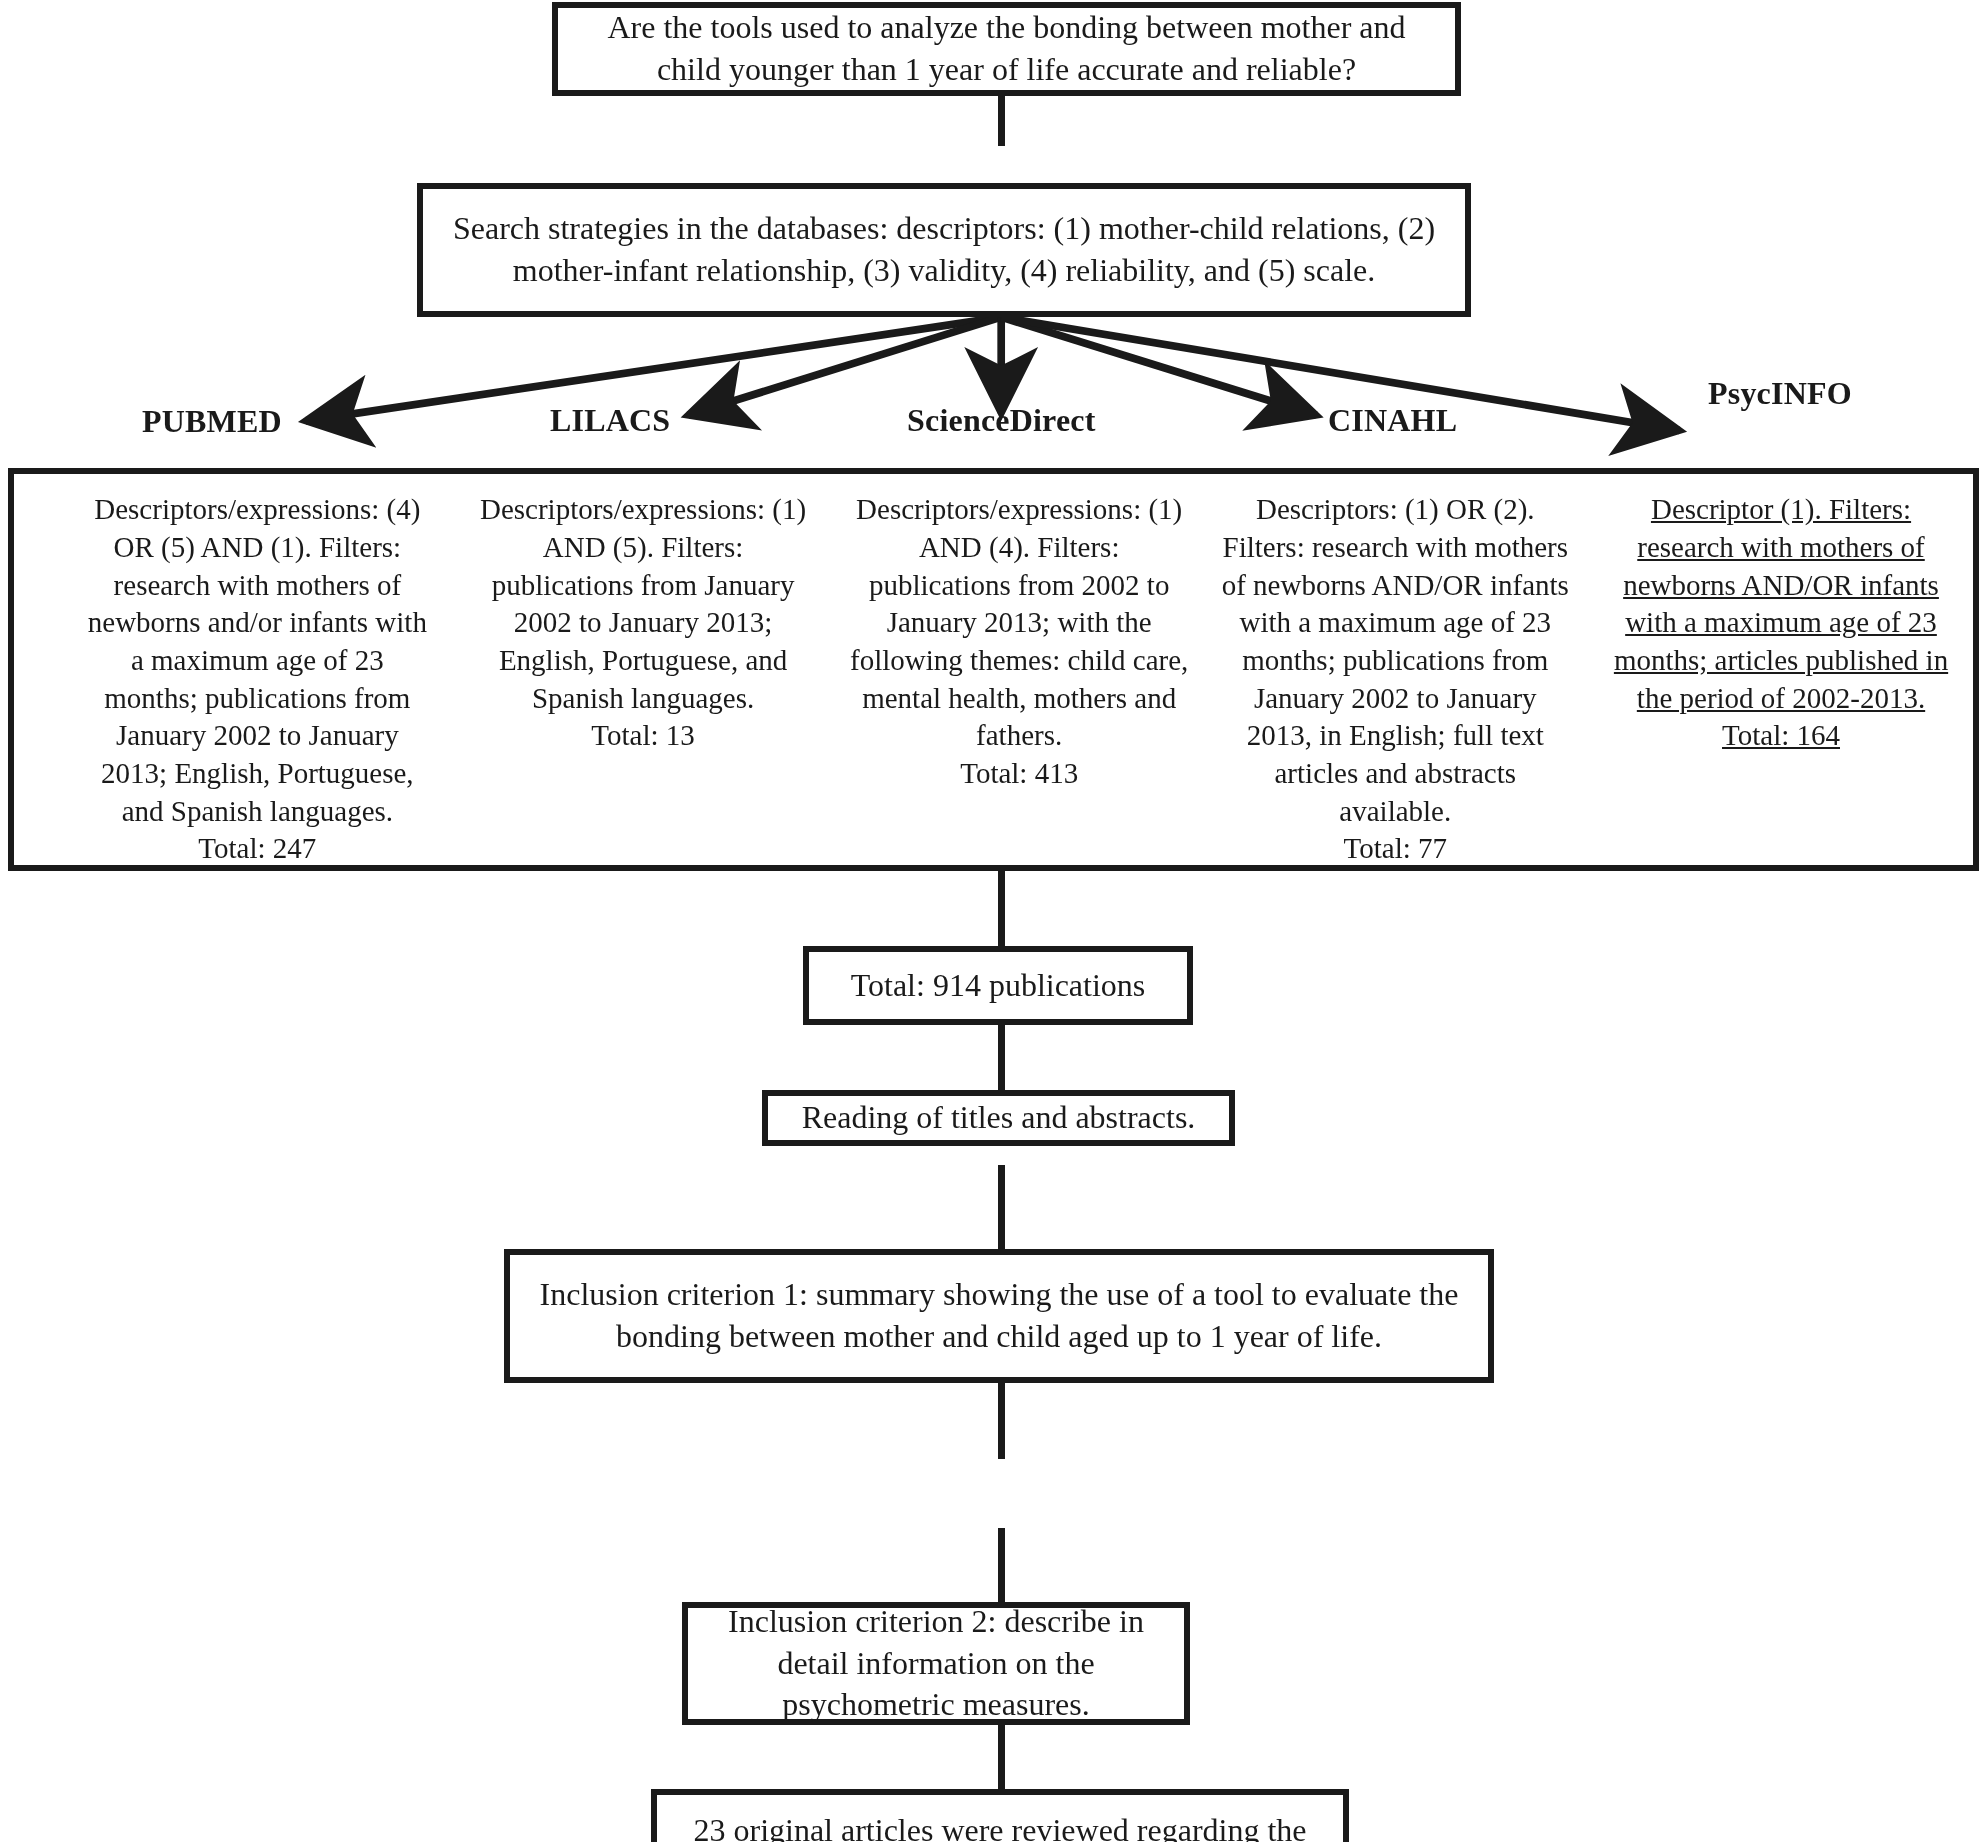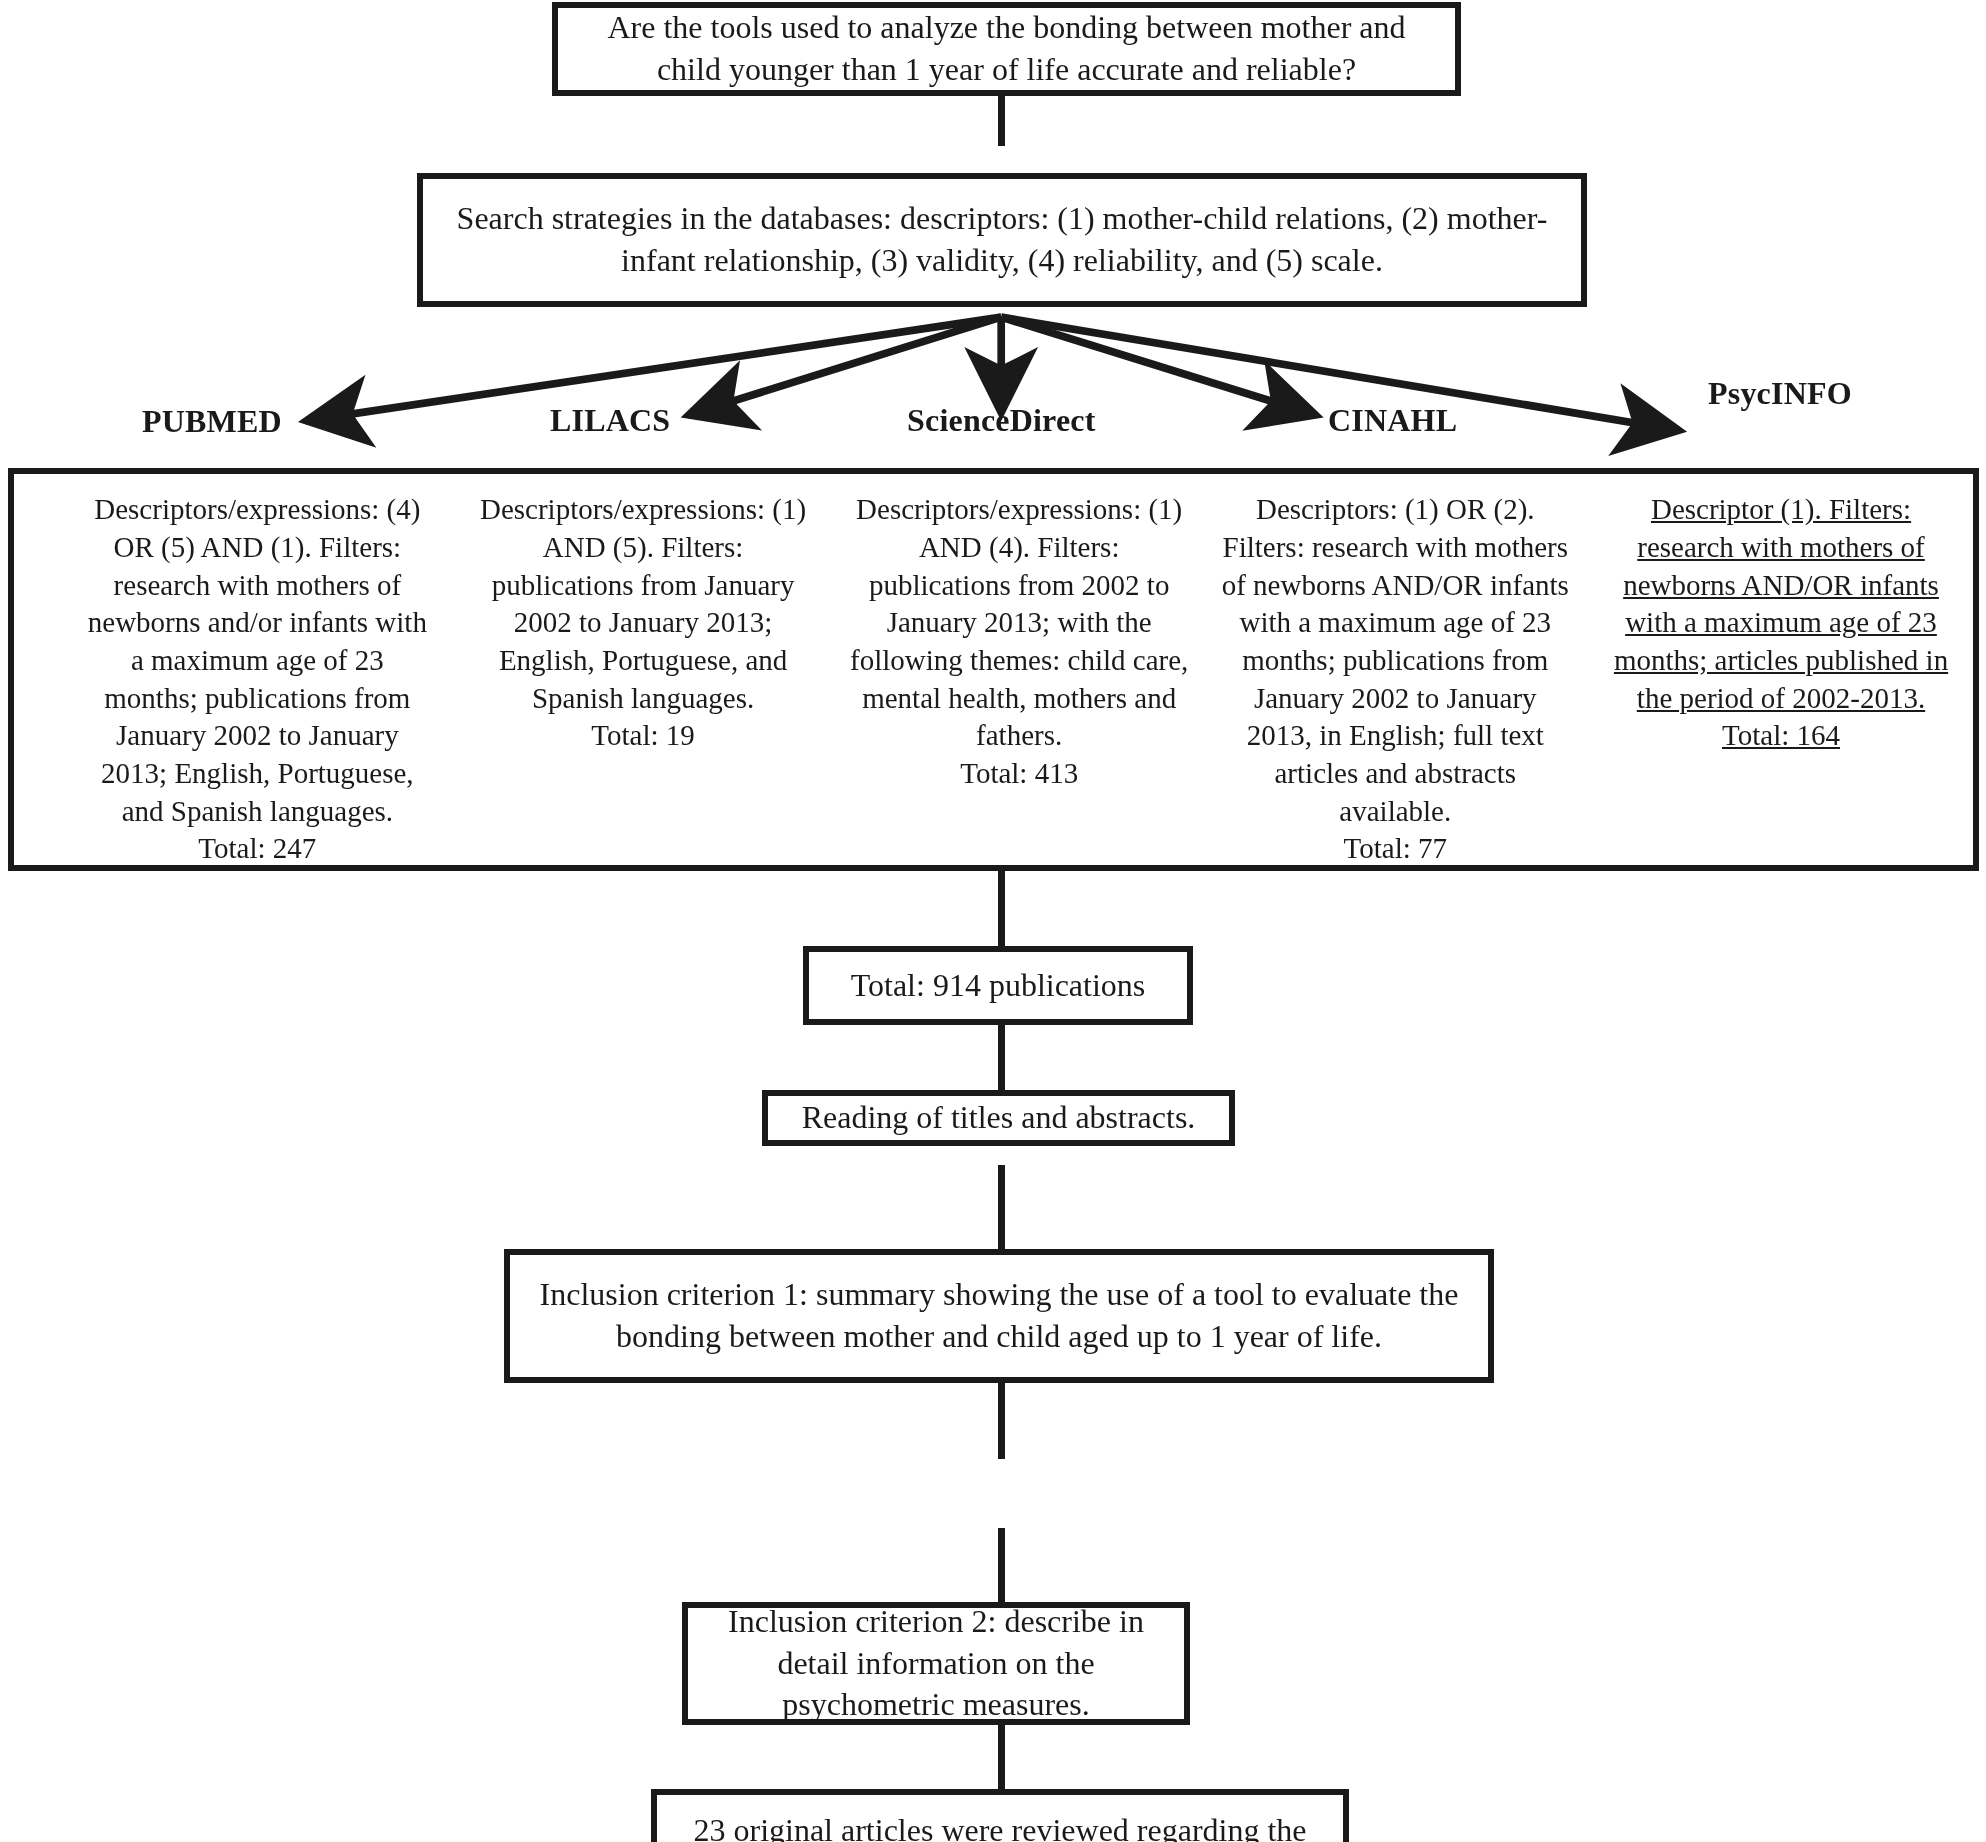--- a/index.html
+++ b/index.html
@@ -106,40 +106,40 @@
       <line x1="1042" y1="330" x2="1748" y2="448"></line>
     </g>
   </svg>
 
   <div class="box fs-q" style="left:552px; top:1.9px; width:909px; height:94px;">
     <div class="inner">Are the tools used to analyze the bonding between mother and child younger than 1 year of life accurate and reliable?</div>
   </div>
 
   <div class="vline" style="left:998px; top:92px; height:54px;"></div>
 
-  <div class="box fs-ss" style="left:417px; top:173px; width:1170px; height:134px;">
+  <div class="box fs-ss" style="left:417px; top:183px; width:1054px; height:134px;">
     <div class="inner">Search strategies in the databases: descriptors: (1) mother-child relations, (2) mother-infant relationship, (3) validity, (4) reliability, and (5) scale.</div>
   </div>
 
   <div class="db-label" style="left:142px; top:403px;">PUBMED</div>
   <div class="db-label" style="left:550px; top:402px;">LILACS</div>
   <div class="db-label" style="left:907px; top:402px;">ScienceDirect</div>
   <div class="db-label" style="left:1328px; top:402px;">CINAHL</div>
   <div class="db-label" style="left:1708px; top:375px;">PsycINFO</div>
 
   <div id="db-band">
 
     <div class="db-col c1">
       <div>Descriptors/expressions: (4) OR (5) AND (1). Filters: research with mothers of newborns and/or infants with a maximum age of 23 months; publications from January 2002 to January 2013; English, Portuguese, and Spanish languages.</div>
       <div>Total: 247</div>
     </div>
 
     <div class="db-col c2">
       <div>Descriptors/expressions: (1) AND (5). Filters: publications from January 2002 to January 2013; English, Portuguese, and Spanish languages.</div>
-      <div>Total: 19</div>
+      <div>Total: 13</div>
     </div>
 
     <div class="db-col c3">
       <div>Descriptors/expressions: (1) AND (4). Filters: publications from 2002 to January 2013; with the following themes: child care, mental health, mothers and fathers.</div>
       <div>Total: 413</div>
     </div>
 
     <div class="db-col c4">
       <div>Descriptors: (1) OR (2). Filters: research with mothers of newborns AND/OR infants with a maximum age of 23 months; publications from January 2002 to January 2013, in English; full text articles and abstracts available.</div>
       <div>Total: 77</div>

